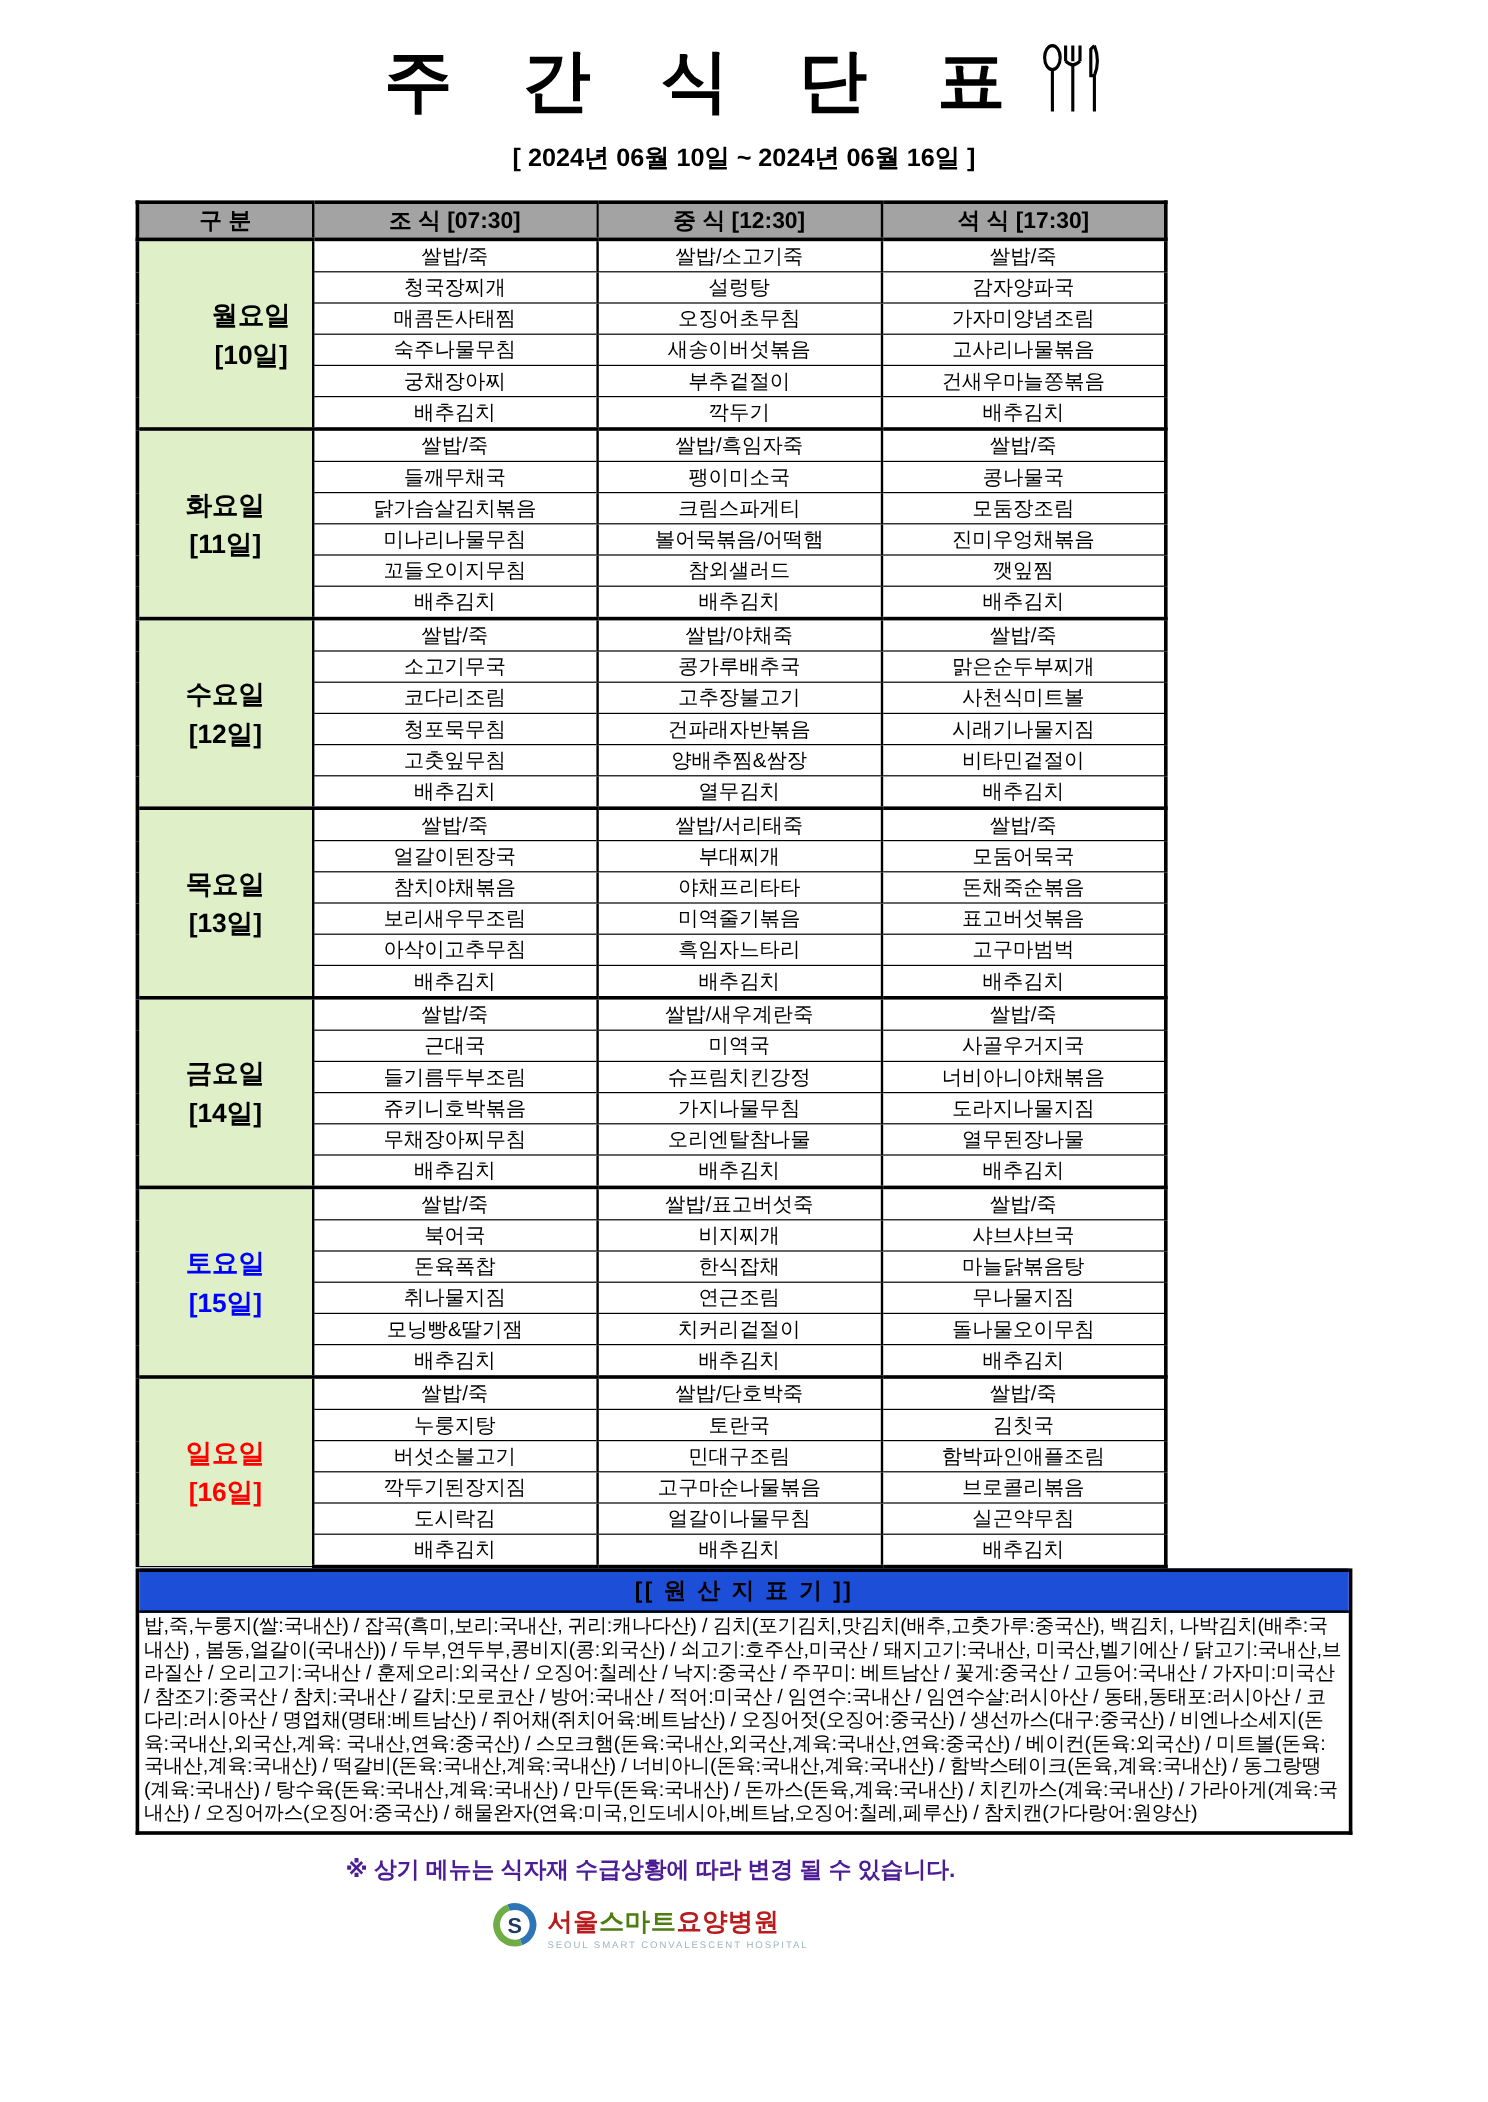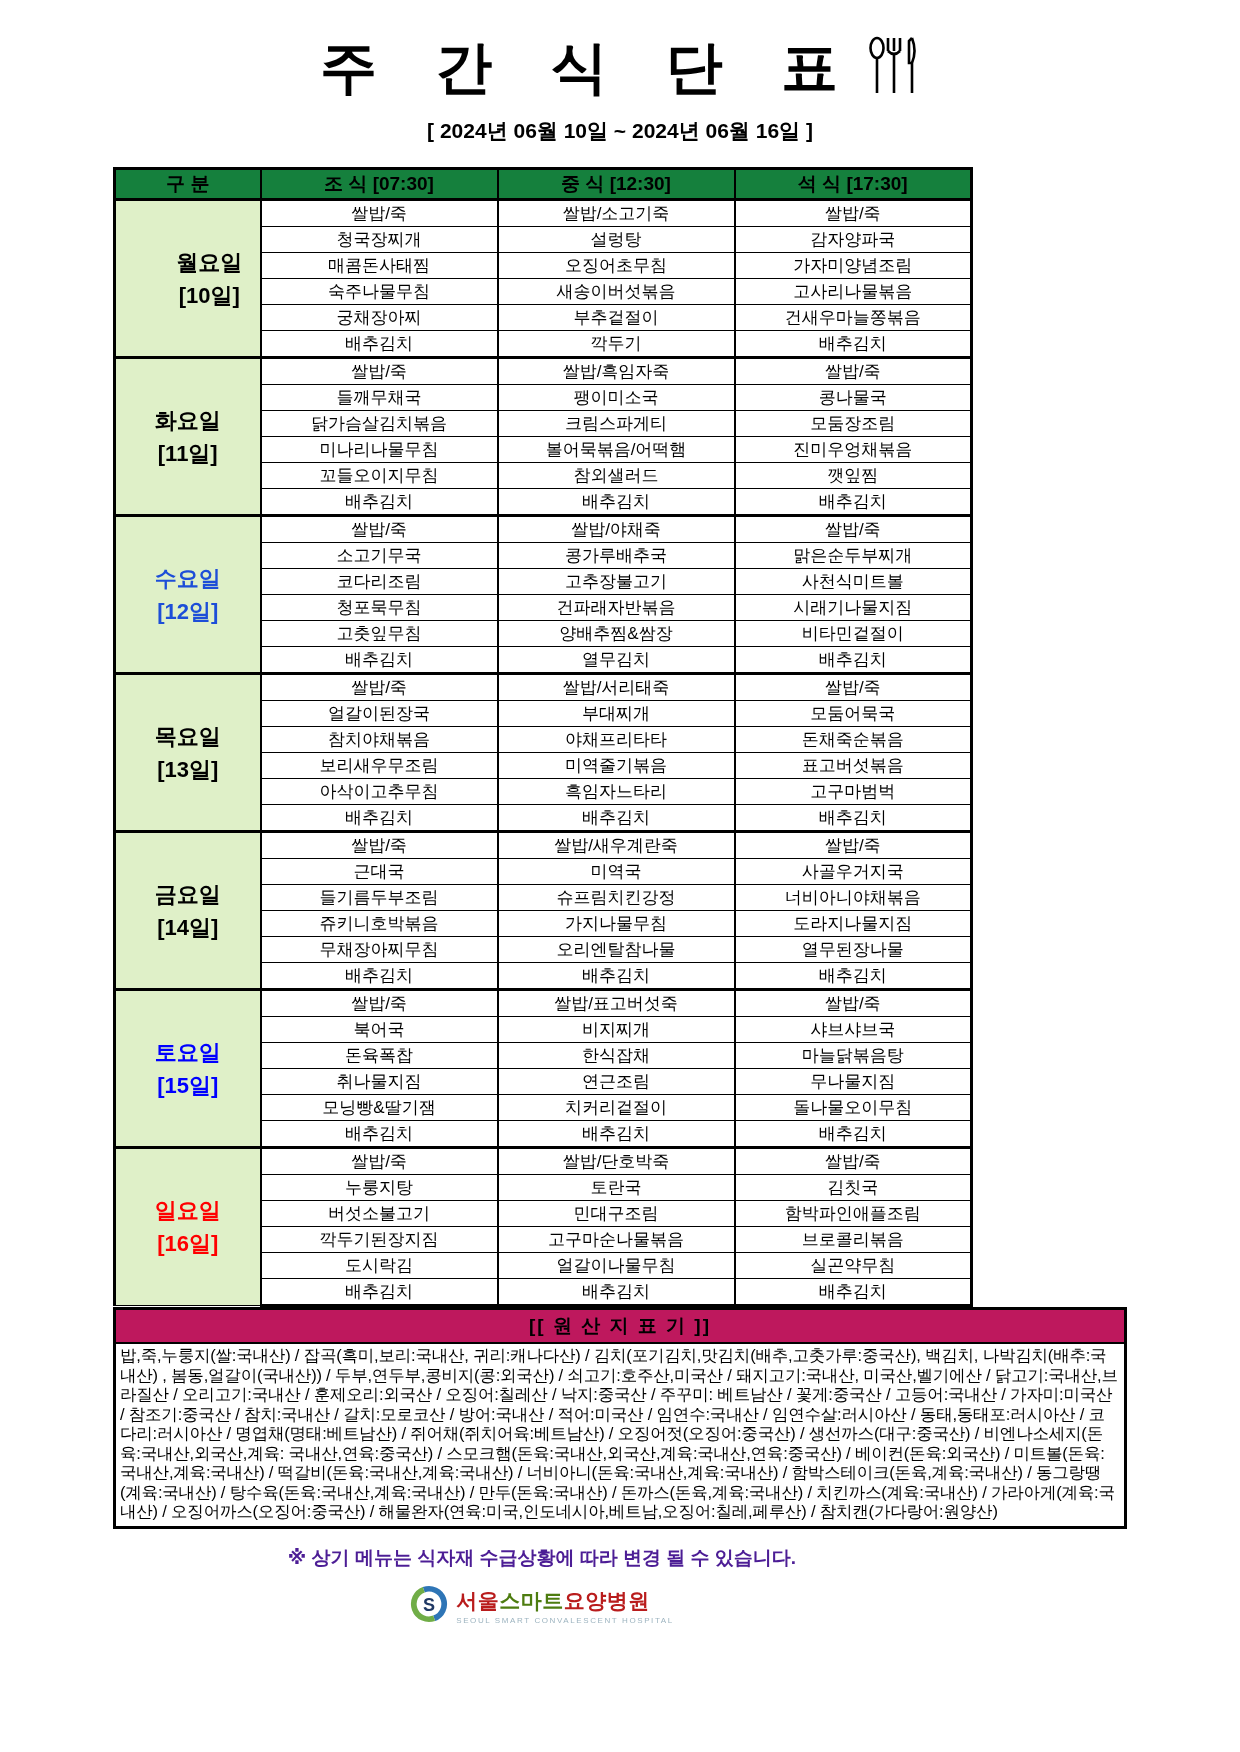--- a/index.html
+++ b/index.html
@@ -21,40 +21,40 @@
 
   
   .sheet { width:1014px; margin-left:113px; margin-top:22px; }
 
   table.meal-table { border-collapse:collapse; width:858px; table-layout:fixed; }
   table.meal-table th, table.meal-table td {
     border:1px solid #000; text-align:center; vertical-align:middle;
     overflow:hidden; white-space:nowrap;
   }
   table.meal-table th {
-    background:#15803d; height:27px; font-size:19px; font-weight:bold;
+    background:#a3a3a3; height:27px; font-size:19px; font-weight:bold;
     border-bottom:3px solid #000; border-top:3px solid #000;
   }
   table.meal-table col.c-day { width:146px; }
   table.meal-table col.c-meal { width:237px; }
   table.meal-table td.menu { height:23px; font-size:17px; }
   table.meal-table td.day-cell {
     background:#DFF0C8; font-weight:bold; font-size:22px; line-height:1.5;
     border-left:3px solid #000;
   }
   table.meal-table th:first-child { border-left:3px solid #000; }
   table.meal-table th:last-child, table.meal-table td:last-child { border-right:3px solid #000; }
   table.meal-table th, table.meal-table td { border-left-width:2px; border-right-width:2px; }
   tr.group-start td { border-top:3px solid #000 !important; }
   tr.group-end td { border-bottom:3px solid #000 !important; }
 
   
   .origin-box { width:1014px; border:3px solid #000; border-top:none; }
   .origin-header {
-    background:#be185d; text-align:center; font-weight:bold; font-size:19px;
+    background:#1d4ed8; text-align:center; font-weight:bold; font-size:19px;
     padding:3px 0; border-top:3px solid #000; border-bottom:2px solid #000; letter-spacing:2px;
   }
   .origin-text {
     padding:2px 4px 4px 4px; font-size:16.5px; line-height:19.5px; text-align:left;
     letter-spacing:-0.2px; word-break:break-all;
   }
 
   
   .note { width:858px; text-align:center; color:#4c1d95; font-size:19px; font-weight:bold; margin-top:16px; }
   .logo-row { width:858px; display:flex; justify-content:center; align-items:center; gap:8px; margin-top:14px; }
@@ -169,21 +169,21 @@
             <td class="menu">꼬들오이지무침</td>
             <td class="menu">참외샐러드</td>
             <td class="menu">깻잎찜</td>
           </tr>
           <tr class="group-end">
             <td class="menu">배추김치</td>
             <td class="menu">배추김치</td>
             <td class="menu">배추김치</td>
           </tr>
           <tr class="group-start">
-            <td class="day-cell" rowspan="6" style="color: #1d4ed8;">
+            <td class="day-cell" rowspan="6" style="color: #000000;">
               <div>수요일</div>
               <div>[12일]</div>
             </td>
             <td class="menu">쌀밥/죽</td>
             <td class="menu">쌀밥/야채죽</td>
             <td class="menu">쌀밥/죽</td>
           </tr>
           <tr>
             <td class="menu">소고기무국</td>
             <td class="menu">콩가루배추국</td>

